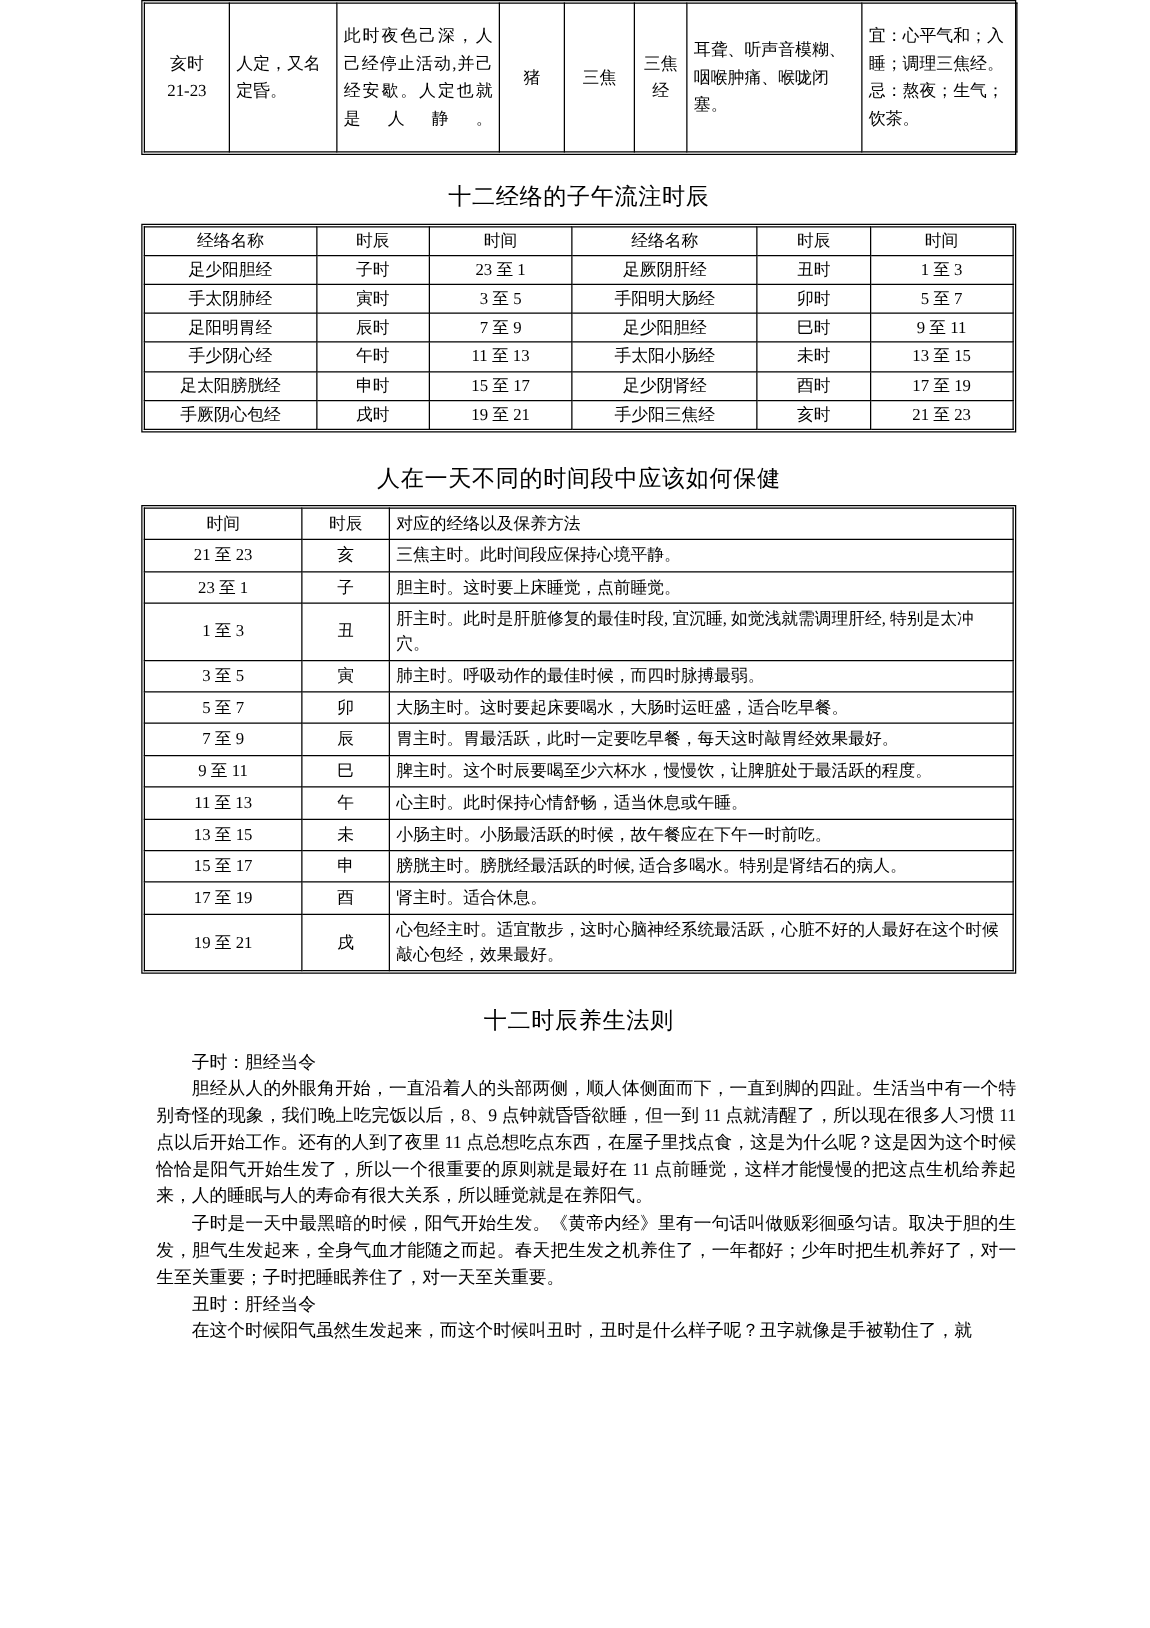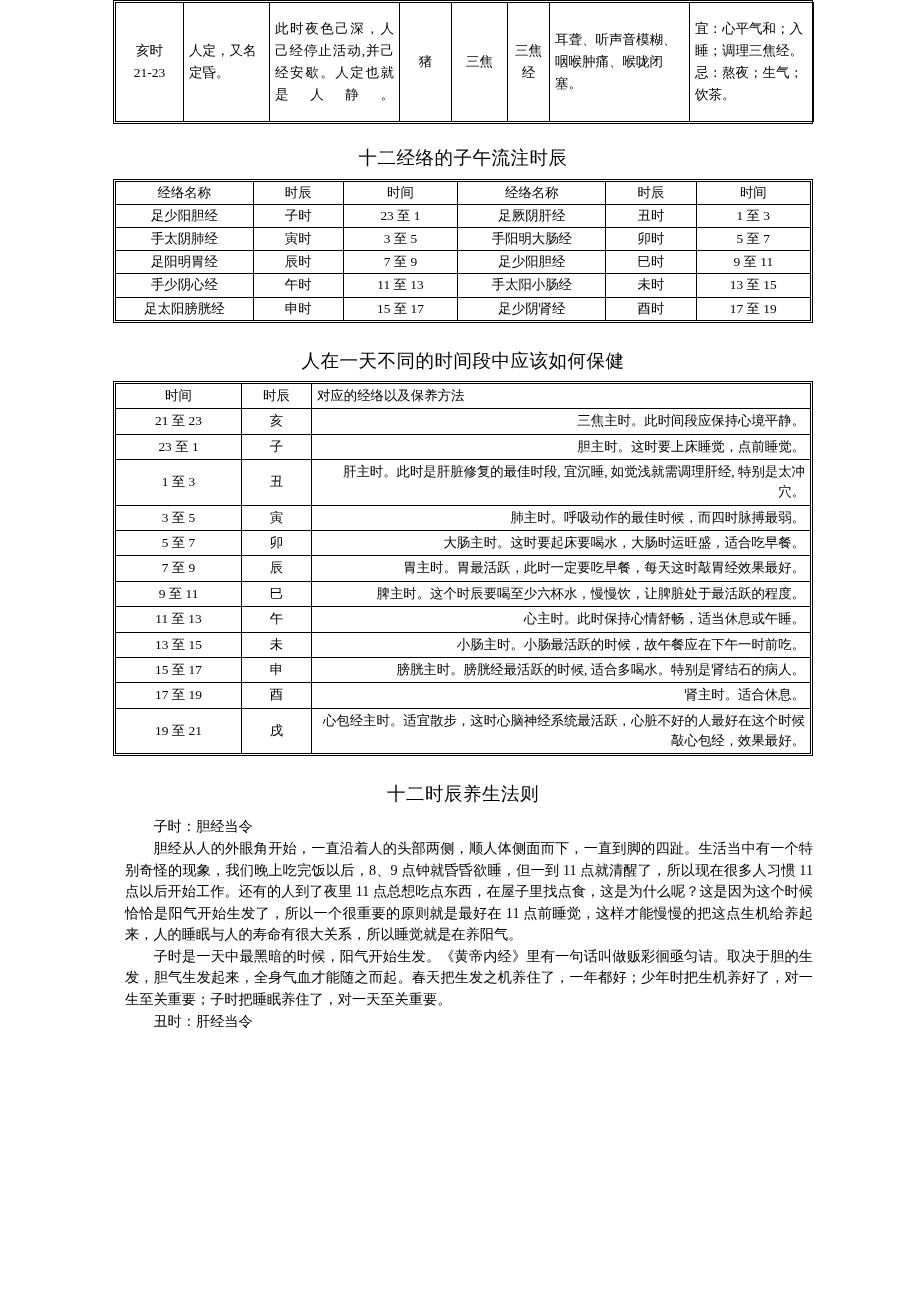--- a/index.html
+++ b/index.html
@@ -94,21 +94,21 @@
   .tbl-care td {
     padding: 2px 5px;
     font-size: 13.4px;
     line-height: 1.52;
   }
   .tbl-care td.c-time,
   .tbl-care td.c-shi {
     text-align: center;
   }
   .tbl-care td.c-desc {
-    text-align: right;
+    text-align: left;
   }
   .tbl-care td.hdr-desc {
     text-align: left;
   }
   .tbl-care td.hdr-c {
     text-align: center;
   }
 
   
   .prose {
@@ -218,20 +218,28 @@
             <td>13 至 15</td>
           </tr>
           <tr>
             <td>足太阳膀胱经</td>
             <td>申时</td>
             <td>15 至 17</td>
             <td>足少阴肾经</td>
             <td>酉时</td>
             <td>17 至 19</td>
           </tr>
+          <tr>
+            <td>手厥阴心包经</td>
+            <td>戌时</td>
+            <td>19 至 21</td>
+            <td>手少阳三焦经</td>
+            <td>亥时</td>
+            <td>21 至 23</td>
+          </tr>
         </tbody>
       </table>
     </div>
 
     <div class="section-title tight">人在一天不同的时间段中应该如何保健</div>
 
     <div class="outer-frame">
       <table class="tbl-care">
         <colgroup>
           <col style="width:126px">
@@ -310,16 +318,17 @@
       </table>
     </div>
 
     <div class="section-title tight">十二时辰养生法则</div>
 
     <div class="prose">
       <p class="sub">子时：胆经当令</p>
       <p>胆经从人的外眼角开始，一直沿着人的头部两侧，顺人体侧面而下，一直到脚的四趾。生活当中有一个特别奇怪的现象，我们晚上吃完饭以后，8、9 点钟就昏昏欲睡，但一到 11 点就清醒了，所以现在很多人习惯 11 点以后开始工作。还有的人到了夜里 11 点总想吃点东西，在屋子里找点食，这是为什么呢？这是因为这个时候恰恰是阳气开始生发了，所以一个很重要的原则就是最好在 11 点前睡觉，这样才能慢慢的把这点生机给养起来，人的睡眠与人的寿命有很大关系，所以睡觉就是在养阳气。</p>
       <p>子时是一天中最黑暗的时候，阳气开始生发。《黄帝内经》里有一句话叫做贩彩徊亟匀诘。取决于胆的生发，胆气生发起来，全身气血才能随之而起。春天把生发之机养住了，一年都好；少年时把生机养好了，对一生至关重要；子时把睡眠养住了，对一天至关重要。</p>
       <p class="sub">丑时：肝经当令</p>
+      <p>在这个时候阳气虽然生发起来，而这个时候叫丑时，丑时是什么样子呢？丑字就像是手被勒住了，就</p>
     </div>
 
   </div>
 </div>
 
 </body></html>

